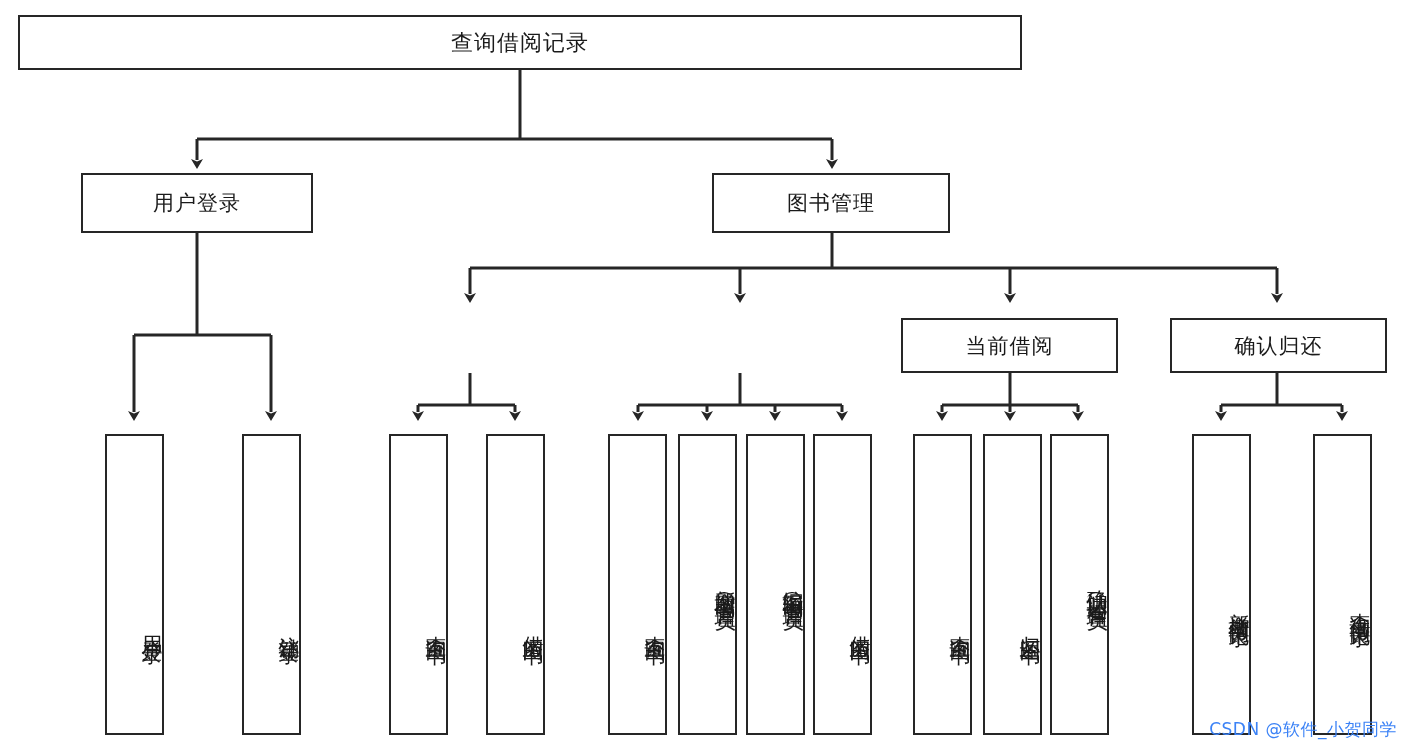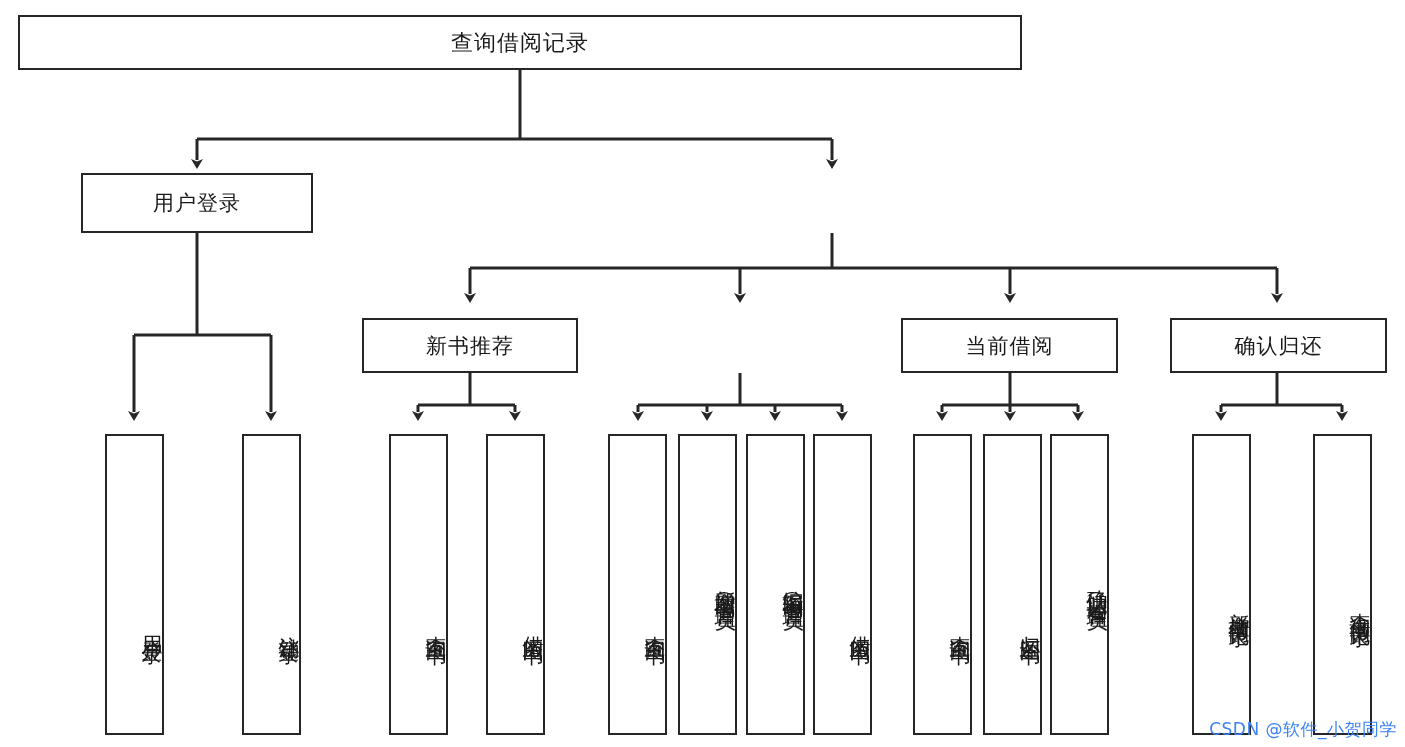--- a/index.html
+++ b/index.html
@@ -122,24 +122,24 @@
     </g>
   </svg>
 
   <div class="node node-h root" style="left:18px;top:15px;width:1004px;height:55px;">
     <span>查询借阅记录</span>
   </div>
 
   <div class="node node-h" style="left:81px;top:173px;width:232px;height:60px;">
     <span>用户登录</span>
   </div>
+  <div class="node node-h" style="left:712px;top:173px;width:238px;height:60px;">
+    <span>图书管理</span>
+  </div>
 
-  <div class="node node-h" style="left:362px;top:318px;width:216px;height:55px;">
-    <span>新书推荐</span>
-  </div>
   <div class="node node-h" style="left:901px;top:318px;width:217px;height:55px;">
     <span>当前借阅</span>
   </div>
   <div class="node node-h" style="left:1170px;top:318px;width:217px;height:55px;">
     <span>确认归还</span>
   </div>
 
   <div class="node node-v" style="left:105px;top:434px;width:59px;height:301px;padding-top:80px;">
     <span>用户登录</span>
   </div>

